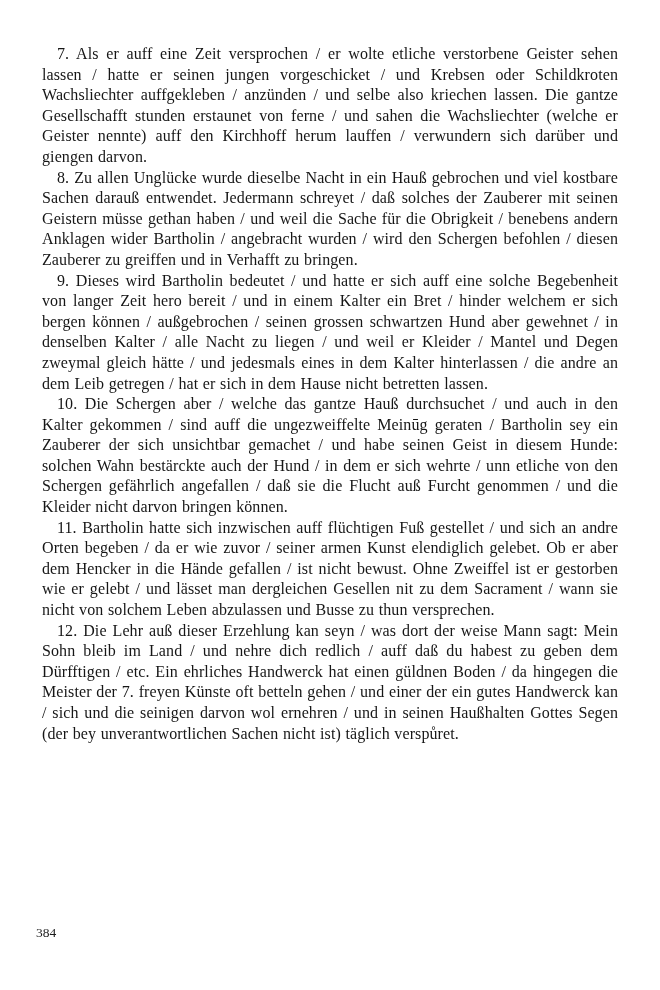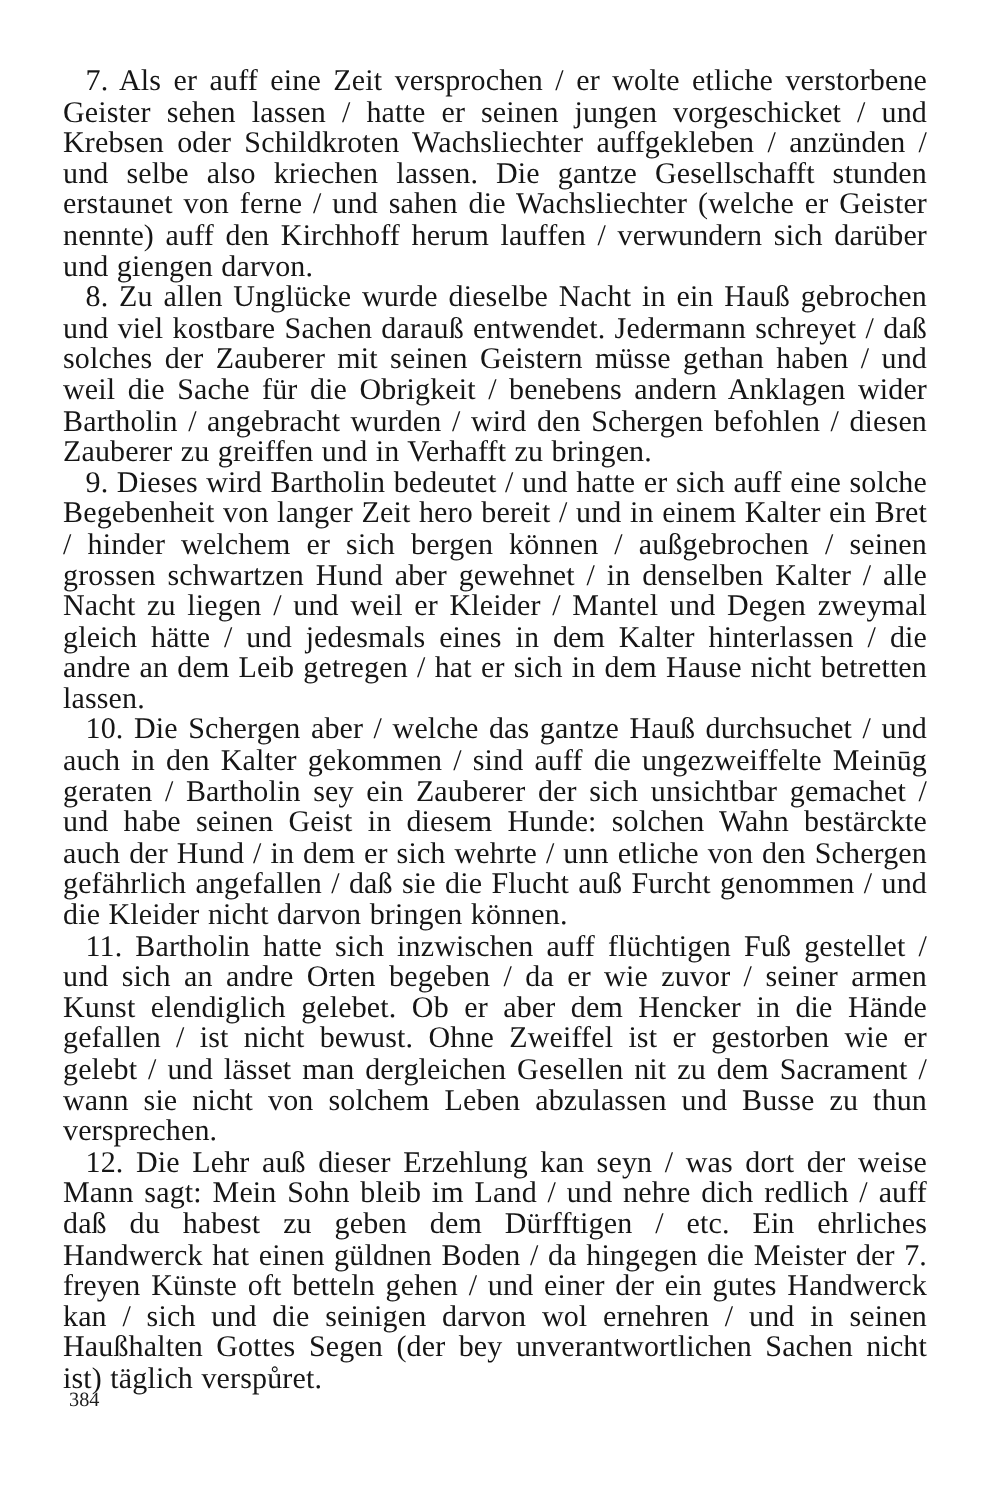--- a/index.html
+++ b/index.html
@@ -17,30 +17,30 @@
   }
   .page {
     position: absolute;
     left: 42px;
     top: 44px;
     width: 576px;
   }
   .page p {
     margin: 0;
     padding: 0;
-    font-size: 20px;
+    font-size: 16px;
     line-height: 20.6px;
     text-align: justify;
     text-indent: 15px;
     letter-spacing: 0.1px;
     word-spacing: 0.5px;
   }
   .page-number {
     position: absolute;
-    left: 46px;
+    left: 36px;
     top: 925px;
     font-size: 13.5px;
     line-height: 16px;
     color: #1c1c1c;
   }
 </style>
 </head>
 <body>
 
 <div class="page">

